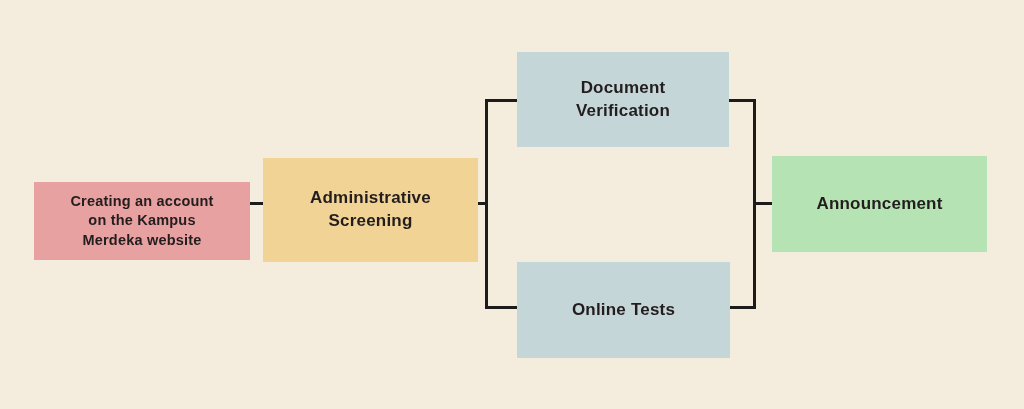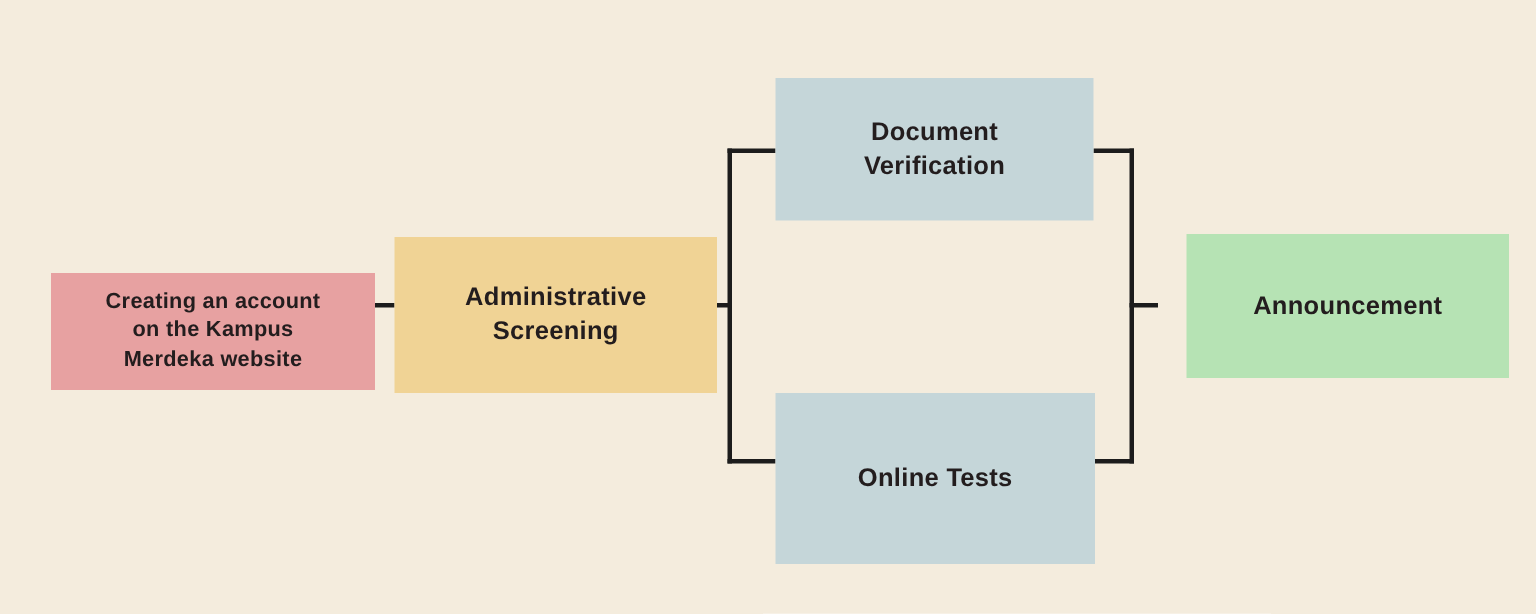--- a/index.html
+++ b/index.html
@@ -35,21 +35,21 @@
     left: 263px; top: 158px; width: 215px; height: 104px;
     font-size: 17px;
     padding: 0 32px;
   }
   .node-document-verification {
     left: 517px; top: 52px; width: 212px; height: 95px;
     font-size: 17px;
     padding: 0 42px;
   }
   .node-online-tests {
-    left: 517px; top: 262px; width: 213px; height: 114px;
+    left: 517px; top: 262px; width: 213px; height: 96px;
     font-size: 17px;
     padding: 0 12px;
   }
   .node-announcement {
     left: 772px; top: 156px; width: 215px; height: 96px;
     font-size: 17px;
     padding: 0 12px;
   }
   .connector {
     position: absolute;
@@ -88,17 +88,17 @@
   </div>
 
   <div class="node node-document-verification" style="background-color: rgb(197, 214, 217);">
     <span>Document Verification</span>
   </div>
 
   <div class="node node-online-tests" style="background-color: rgb(197, 214, 217);">
     <span>Online Tests</span>
   </div>
 
-  <div class="node node-announcement" style="background-color: rgb(182, 227, 180); margin-left: 19px;">
+  <div class="node node-announcement" style="background-color: rgb(182, 227, 180);">
     <span>Announcement</span>
   </div>
 
 </div>
 
 </body></html>

